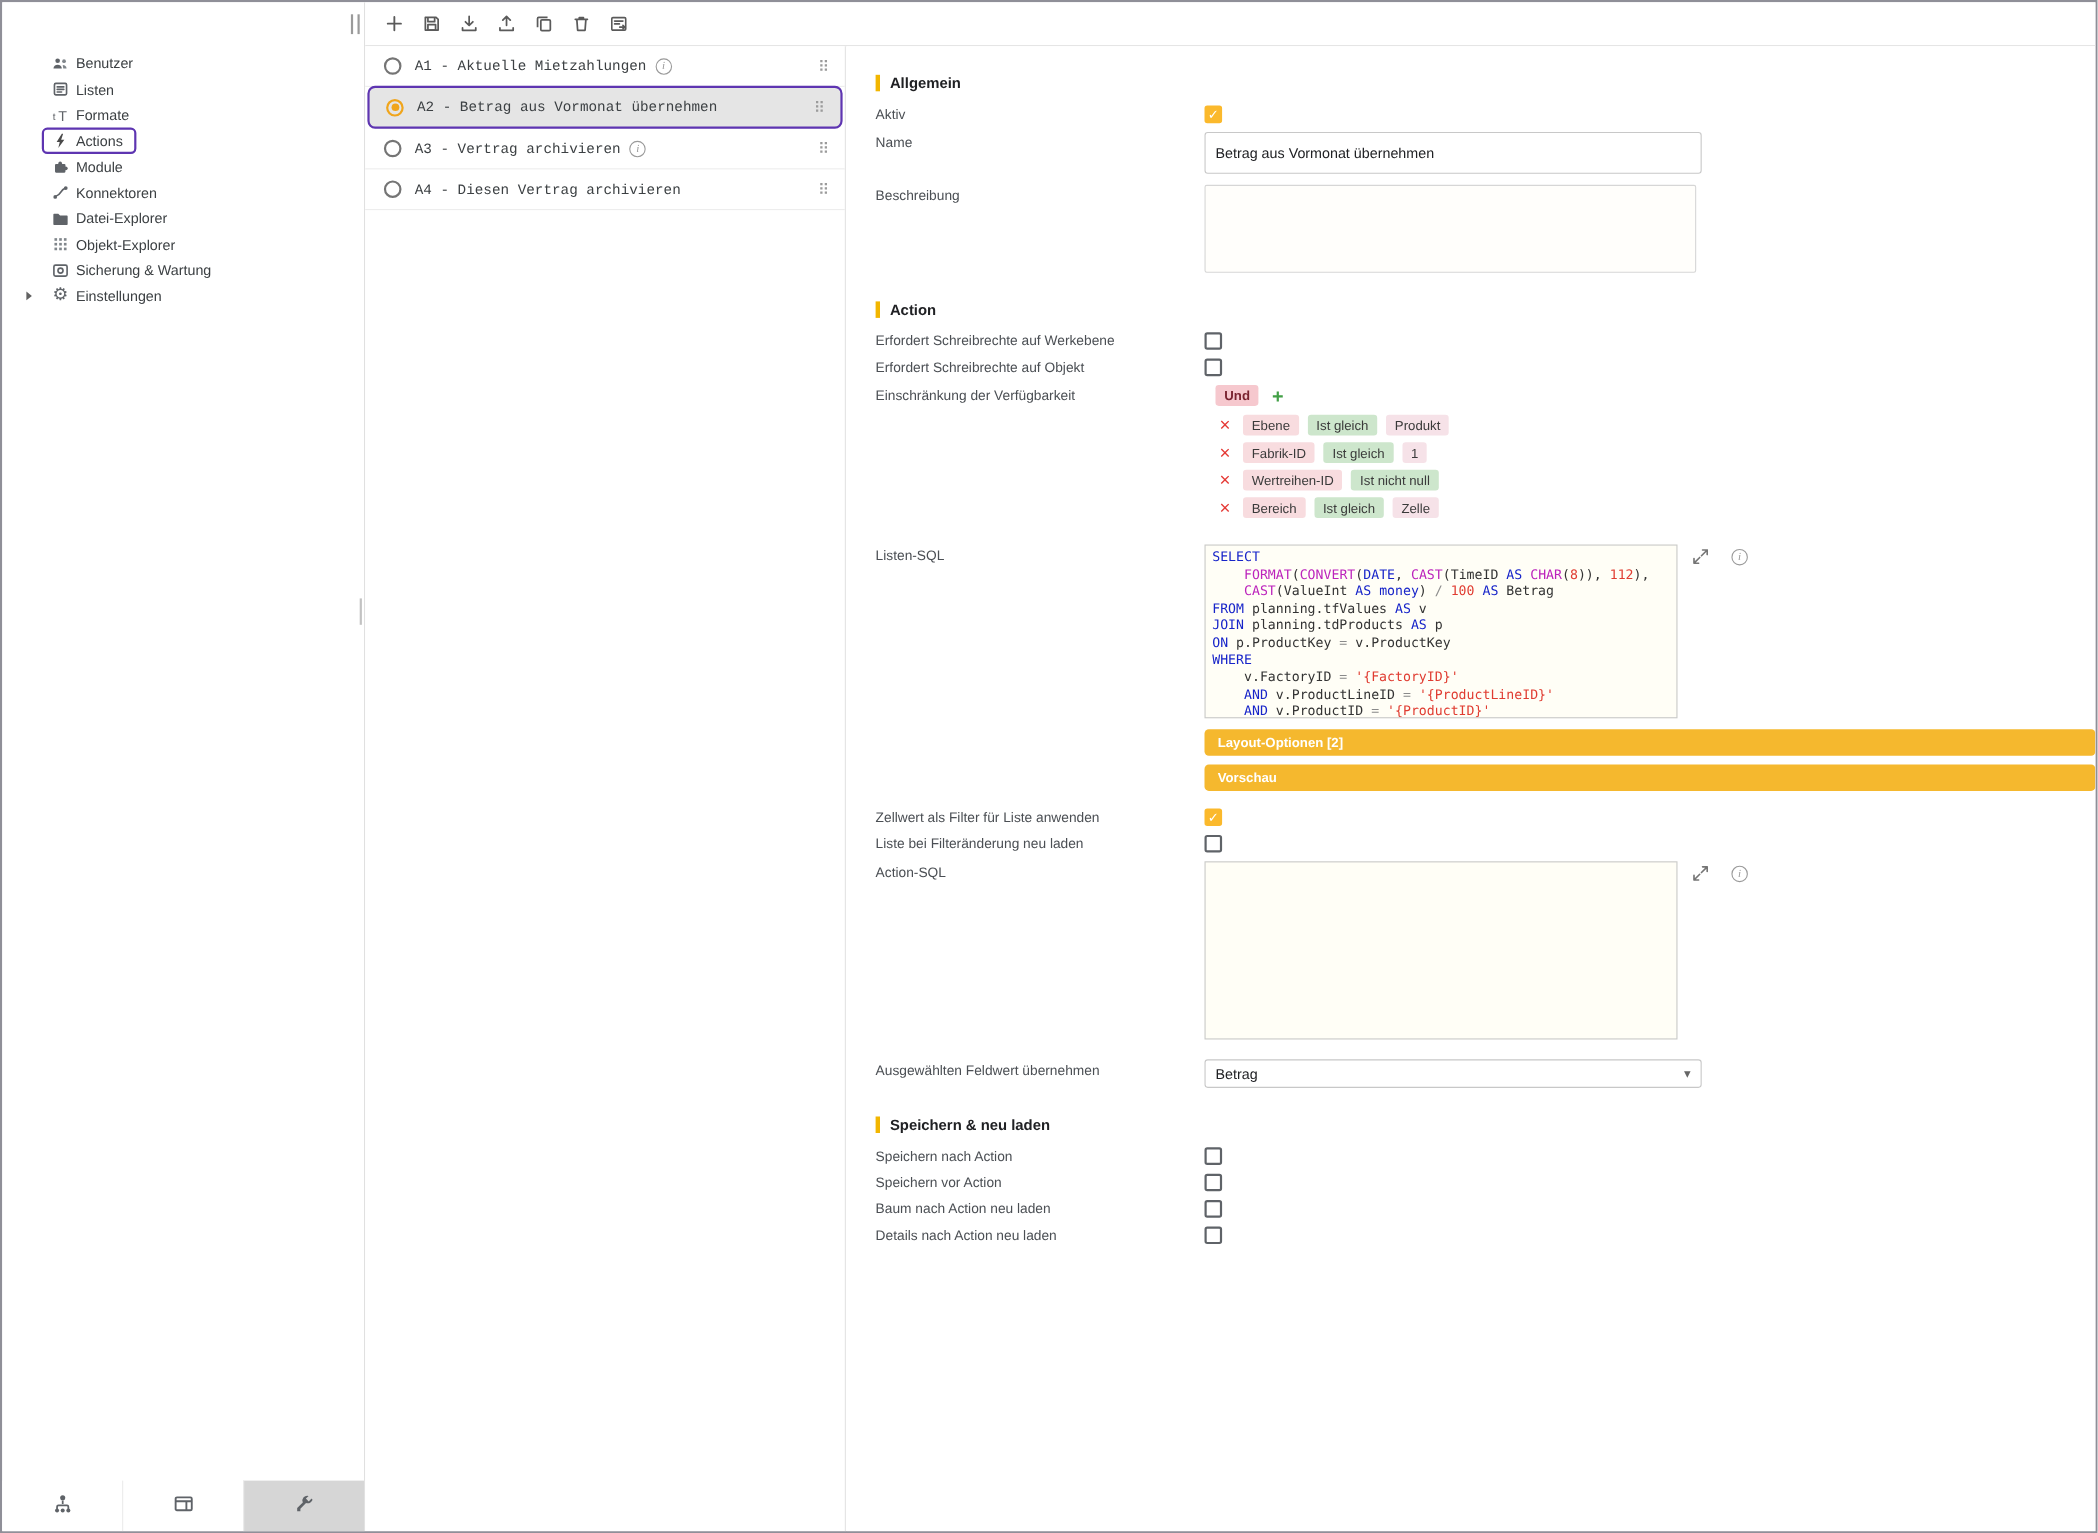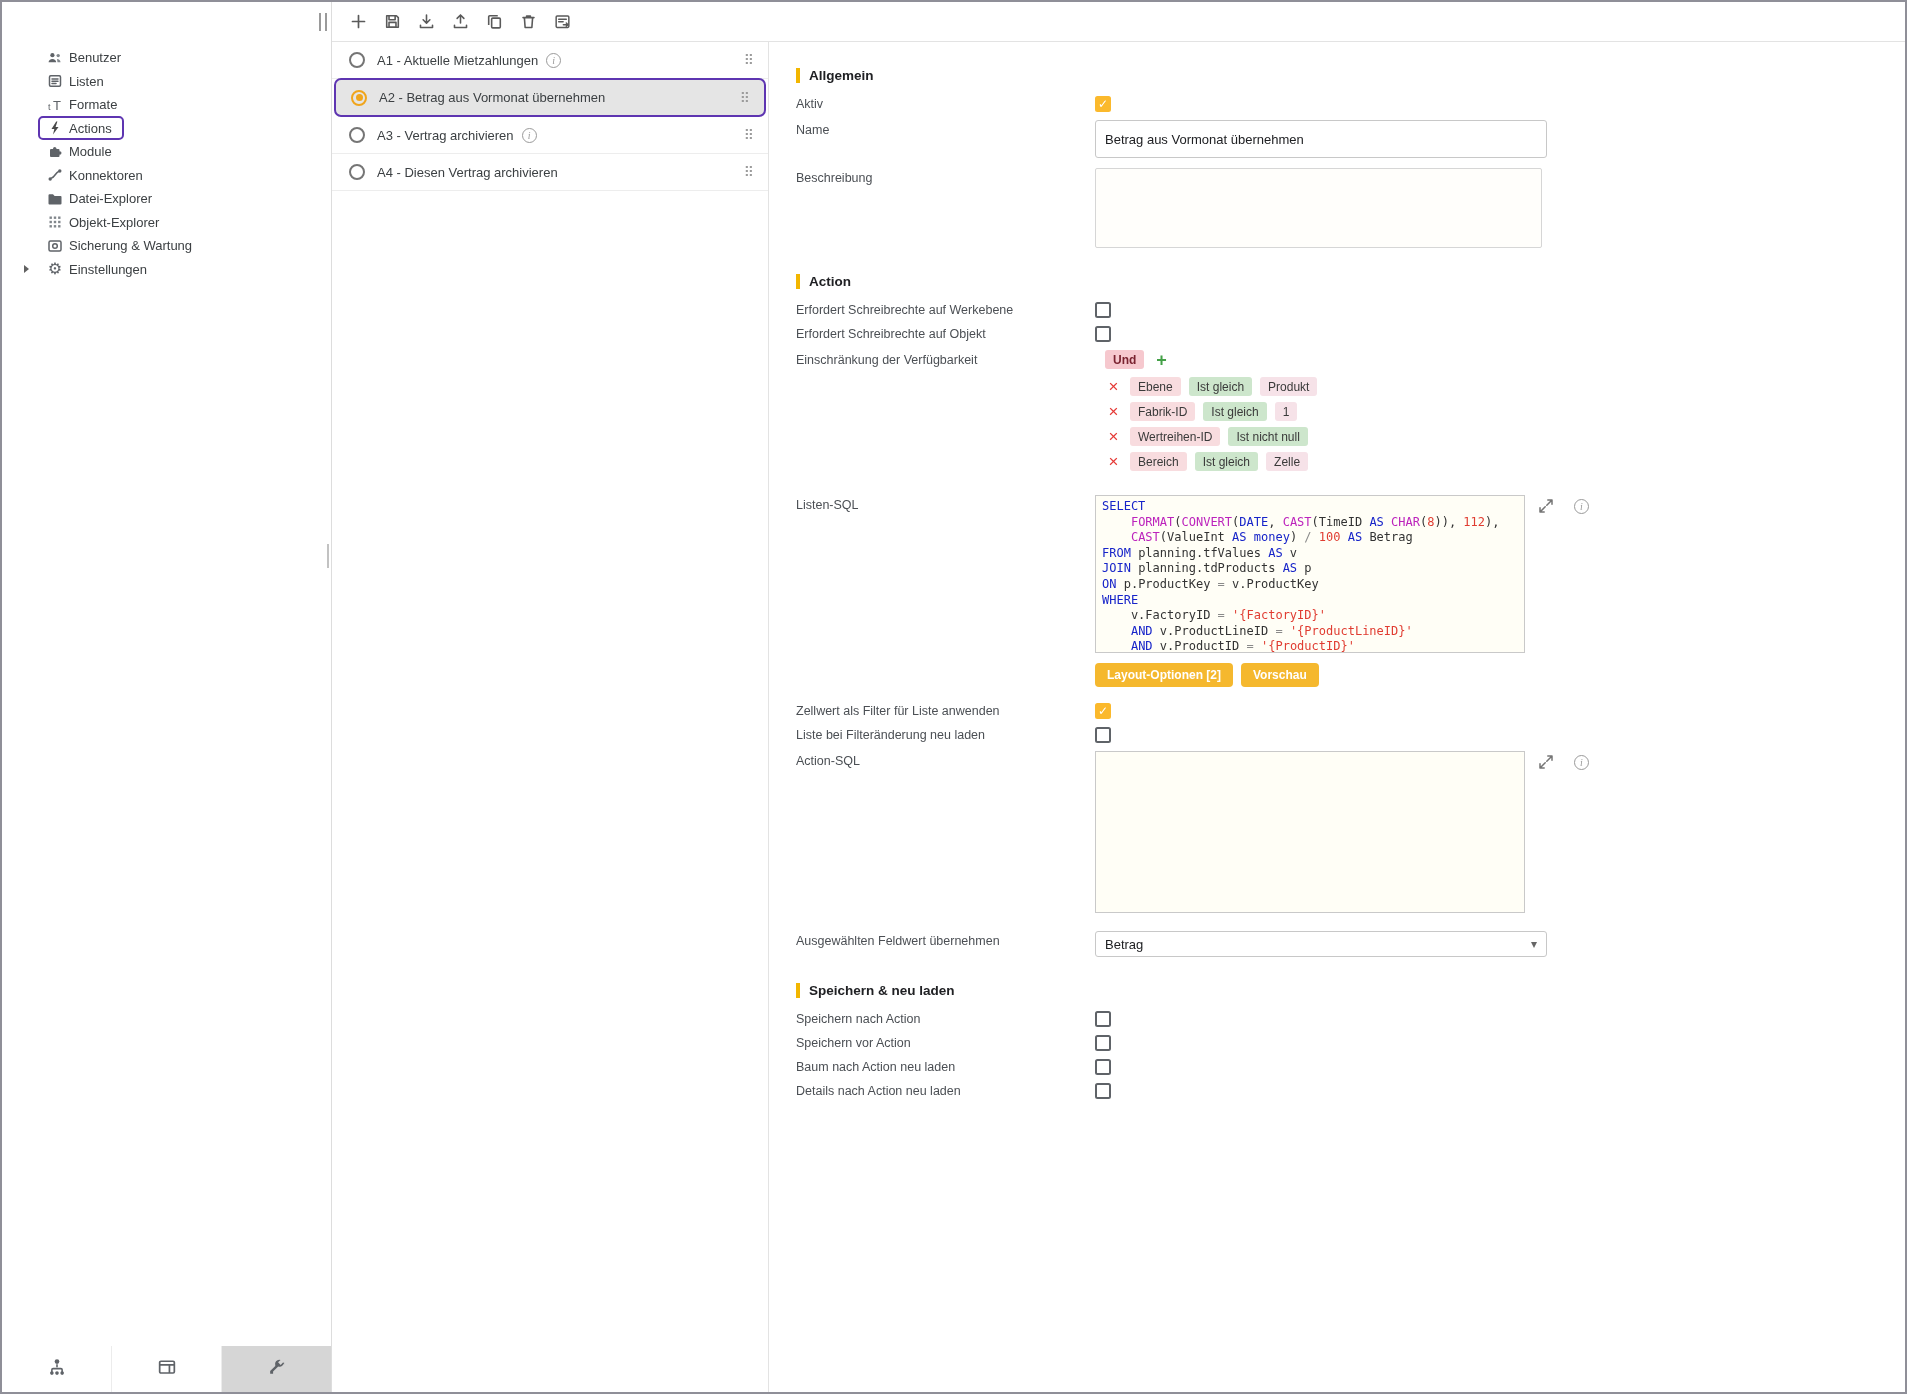--- a/index.html
+++ b/index.html
@@ -27,21 +27,21 @@
   .tb-grip { position:absolute; left:-13px; top:11px; width:8px; height:18px; border-left:2px solid #9a9a9a; border-right:2px solid #9a9a9a; cursor:col-resize; }
   .tb-btn { width:20px; height:20px; display:flex; align-items:center; justify-content:center; cursor:pointer; }
 
   
   .listpanel { position:absolute; left:330px; top:40px; width:437px; bottom:0; border-right:1px solid #e3e3e3; background:#fff; }
   .list-row { position:relative; display:flex; align-items:center; height:37px; padding:0 14px 0 17px; border-bottom:1px solid #ededed; font-size:13px; color:#3c4043; cursor:pointer; }
   .list-row.on { background:#e5e5e5; border:2px solid #5E35B1; border-radius:7px; height:39px; margin:-1px 2px 0 2px; padding-left:15px; z-index:2; }
   .radio { width:16px; height:16px; border:2px solid #757575; border-radius:50%; position:relative; flex:none; margin-right:12px; cursor:pointer; }
   .radio.on { border-color:#F0A51C; }
   .radio.on::after { content:""; position:absolute; inset:2.5px; border-radius:50%; background:#F0A51C; }
-  .row-label { flex:0 1 auto; white-space:nowrap; }
+  .row-label { flex:0 1 auto; white-space:nowrap;font-family:Liberation Mono, monospace; }
   .info-ico { width:15px; height:15px; border:1.4px solid #9a9a9a; border-radius:50%; margin-left:8px; flex:none; font-size:10px; color:#9a9a9a; display:inline-flex; align-items:center; justify-content:center; font-family:"Liberation Serif",serif; font-style:italic; }
   .info-ico::after { content:"i"; }
   .drag { margin-left:auto; color:#9b9b9b; font-size:14px; cursor:grab; line-height:1; }
   .drag::after { content:"⠿"; }
 
   
   .detail { position:absolute; left:768px; top:40px; right:0; bottom:0; padding:26px 0 0 26px; font-size:12.5px; color:#4b4f54; overflow:hidden; background:#fff; }
   .sec-h { display:flex; align-items:center; gap:9px; margin-bottom:13px; }
   .sec-bar { width:4px; height:15px; background:#F2B600; flex:none; }
   .sec-title { font-size:13.5px; font-weight:bold; color:#202124; }
@@ -78,21 +78,21 @@
   .tk-kw { color:#1724C9; }
   .tk-fn { color:#BC23BC; }
   .tk-nu { color:#E03C31; }
   .tk-st { color:#E03C31; }
   .tk-op { color:#8a8a8a; }
   .tk-pu { color:#333; }
   .tk-pl { color:#333; }
   .ed-side { display:flex; gap:11px; margin-left:12px; padding-top:2px; align-items:center; }
   .exp-ico { width:18px; height:18px; display:inline-flex; cursor:pointer; }
   .btnrow { display:flex; gap:8px; margin:10px 0 16px 0; }
-  .indent { margin-left:299px; }
+  .indent { margin-left:299px;flex-direction:column; }
   .btn { height:24px; padding:0 12px; background:#F5B82E; color:#fff; font-size:12px; font-weight:bold; border:none; border-radius:4px; display:inline-flex; align-items:center; cursor:pointer; font-family:inherit; }
 
   .select { width:452px; height:26px; border:1px solid #c8c8c8; border-radius:3px; display:flex; align-items:center; padding:0 9px; font-size:13px; color:#202124; background:#fff; cursor:pointer; }
   .sel-caret { margin-left:auto; color:#666; font-size:12px; }
   .sel-caret::after { content:"▾"; }
 </style>
 </head>
 <body>
 
 <div class="app">

